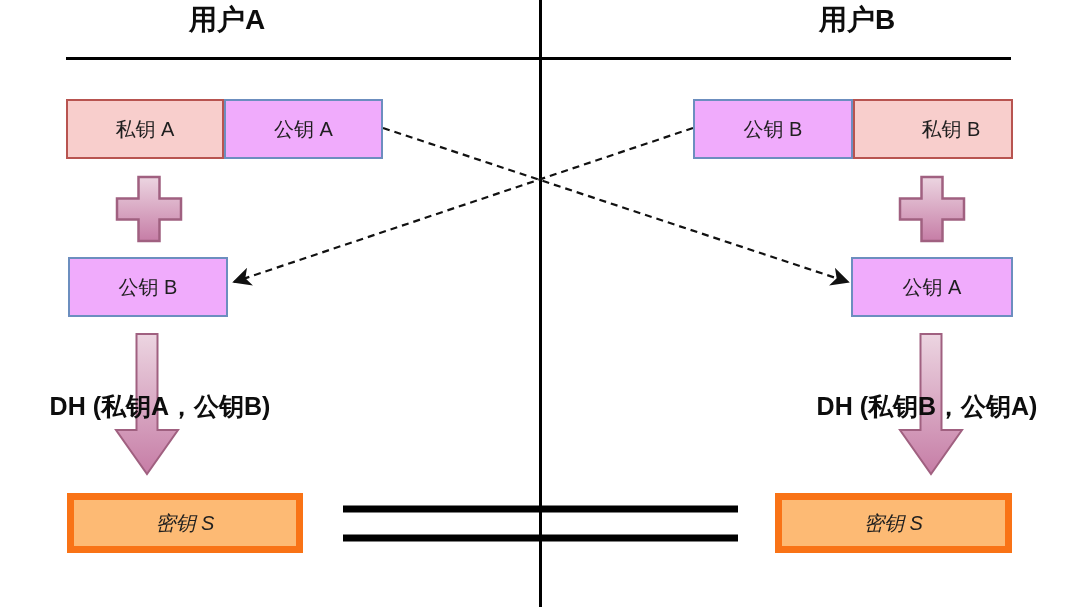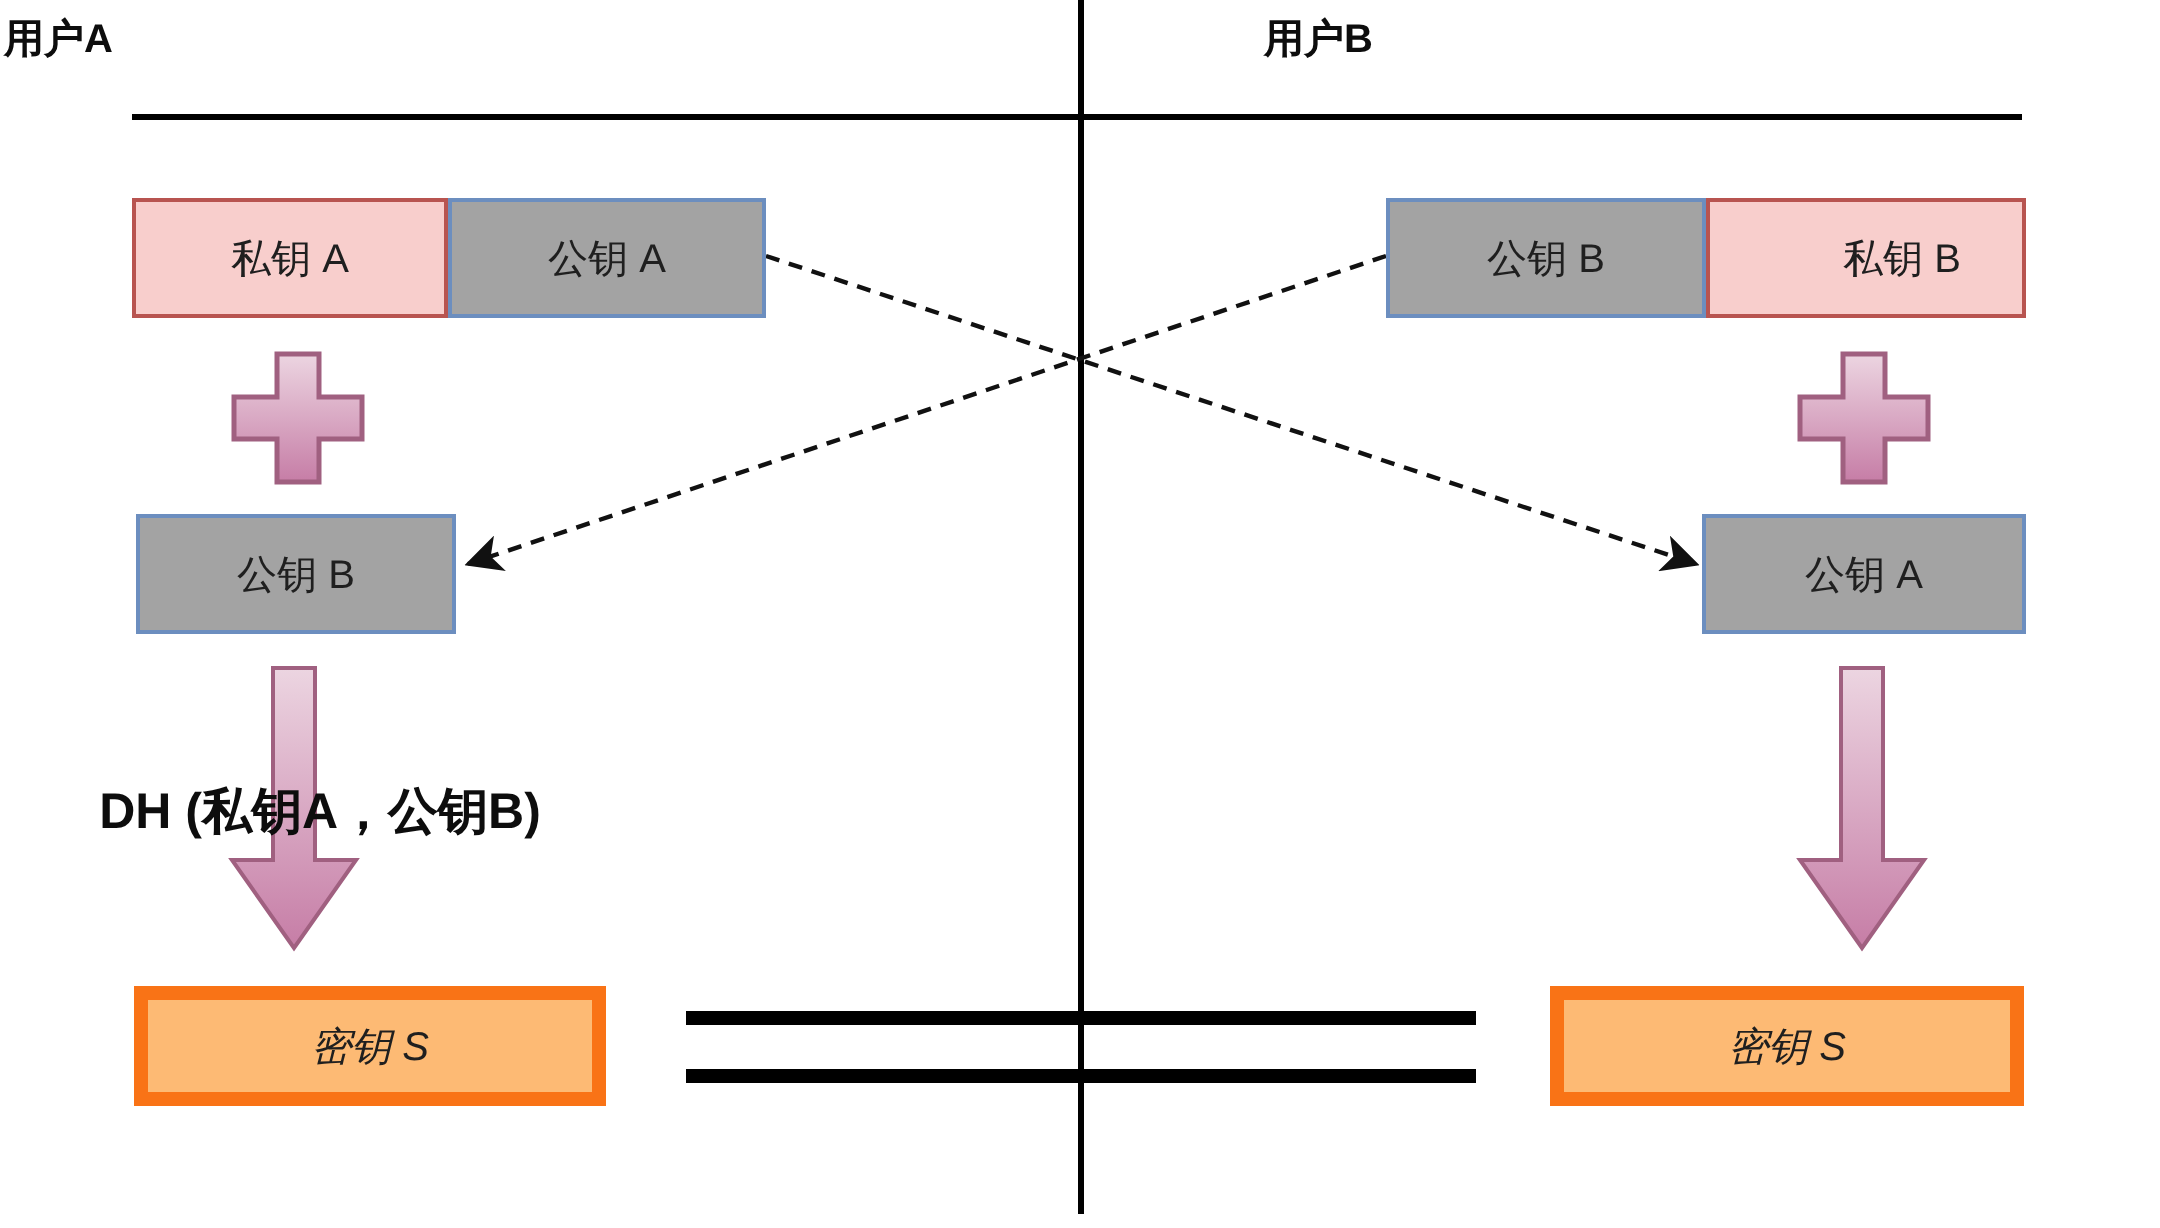--- a/index.html
+++ b/index.html
@@ -6,32 +6,32 @@
   .canvas{
     position:relative;
     width:1080px;height:614px;
     background:#ffffff;
     font-family:"Liberation Sans","DejaVu Sans",sans-serif;
     overflow:hidden;
   }
   .layer{position:absolute;left:0;top:0;width:1080px;height:614px;}
   .title{
     position:absolute;top:4px;height:32px;line-height:32px;
-    text-align:left;font-size:20px;font-weight:bold;color:#0d0d0d;
+    text-align:center;font-size:28px;font-weight:bold;color:#0d0d0d;
     white-space:nowrap;
   }
   .title-a{left:2px;width:450px;}
   .title-b{left:632px;width:450px;}
   .box{
     position:absolute;box-sizing:border-box;height:60px;
     display:flex;align-items:center;justify-content:center;
     font-size:20px;color:#1f1f1f;white-space:nowrap;
   }
   .box-private{background:#f8cecc;border:2px solid #b85450;}
-  .box-public{background:#a3a3a3;border:2px solid #6c8ebf;}
+  .box-public{background:#f0abfc;border:2px solid #6c8ebf;}
   .box-secret{background:#fdba74;border:7px solid #f97316;font-style:italic;}
   .pri-a{left:66px;top:99px;width:158px;}
   .pub-a-top{left:224px;top:99px;width:159px;}
   .pub-b-top{left:693px;top:99px;width:160px;}
   .pri-b{left:853px;top:99px;width:160px;padding-left:36px;}
   .pub-b-mid{left:68px;top:257px;width:160px;}
   .pub-a-mid{left:851px;top:257px;width:162px;}
   .secret-a{left:67px;top:493px;width:236px;}
   .secret-b{left:775px;top:493px;width:237px;}
   .dh-label{
@@ -85,17 +85,18 @@
   <div class="box box-private pri-a">私钥 A</div>
   <div class="box box-public pub-a-top">公钥 A</div>
 
   <div class="box box-public pub-b-top">公钥 B</div>
   <div class="box box-private pri-b">私钥 B</div>
 
   <div class="box box-public pub-b-mid">公钥 B</div>
   <div class="box box-public pub-a-mid">公钥 A</div>
 
   <div class="dh-label dh-a">DH (私钥A，公钥B)</div>
+  <div class="dh-label dh-b">DH (私钥B，公钥A)</div>
 
   <div class="box box-secret secret-a">密钥 S</div>
   <div class="box box-secret secret-b">密钥 S</div>
 
 </div>
 
 </body></html>

